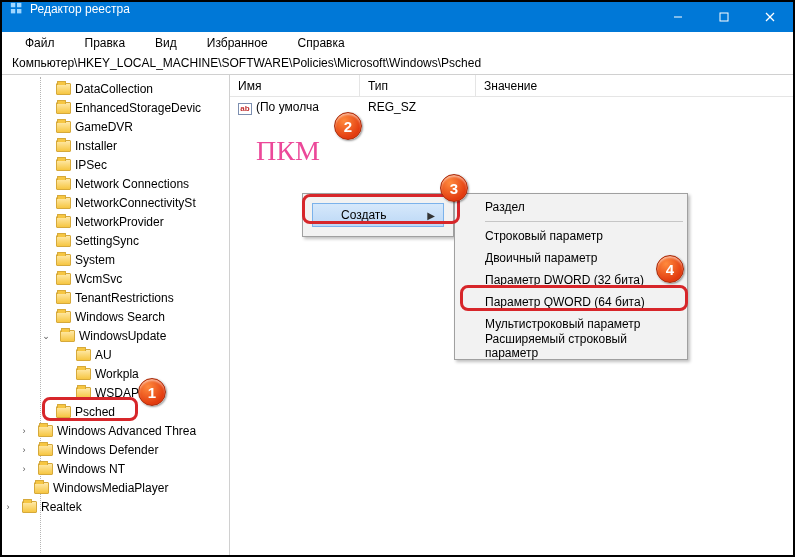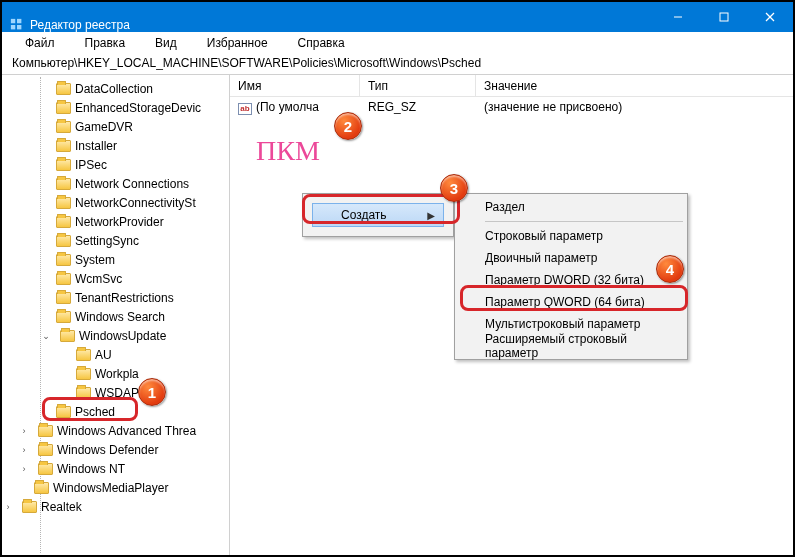--- a/index.html
+++ b/index.html
@@ -11,21 +11,21 @@
     height: 557px;
     overflow: hidden;
     border: 2px solid #000;
     position: relative;
   }
   .titlebar {
     height: 30px;
     background: #0078d7;
     color: #fff;
     display: flex;
-    align-items: flex-end;
+    align-items: flex-start;
     padding-left: 8px;
     justify-content: space-between;
     gap: 10px;
   }
   .titlebar-left { display:flex; align-items:center; gap:6px; }
   .titlebar-right { display:flex; }
   .tb-icon {
     width: 14px; height: 14px;
     display:inline-block;
   }
@@ -369,21 +369,20 @@
 
   <div class="content">
     <div class="list-header">
       <div class="col-name">Имя</div>
       <div class="col-type">Тип</div>
       <div class="col-val">Значение</div>
     </div>
     <div class="list-row">
       <div class="col-name"><span class="ab-icon">ab</span><span>(По умолча</span></div>
       <div class="col-type">REG_SZ</div>
-      <div class="col-val">(значение не присвоено)</div>
     </div>
 
     <div class="pkm-label">ПКМ</div>
 
     <div class="context-menu cm1">
       <div class="row">
         <span>Создать</span>
         <span class="chevron">▶</span>
       </div>
     </div>

